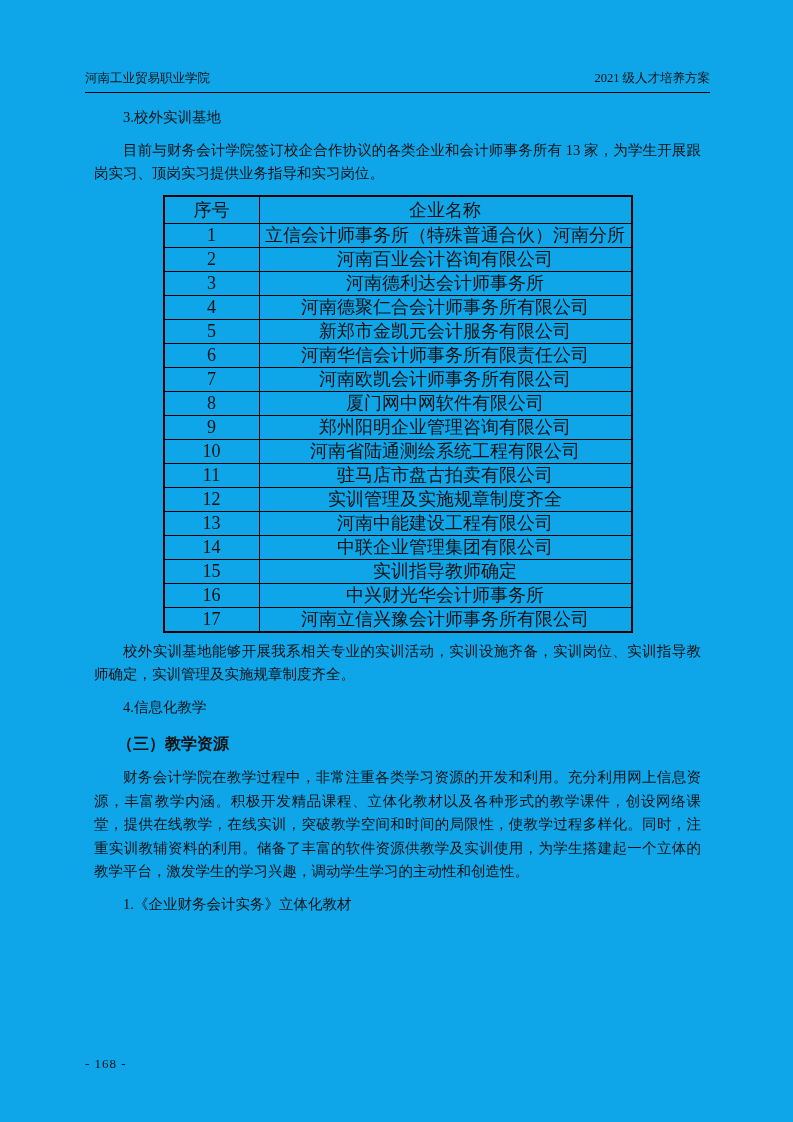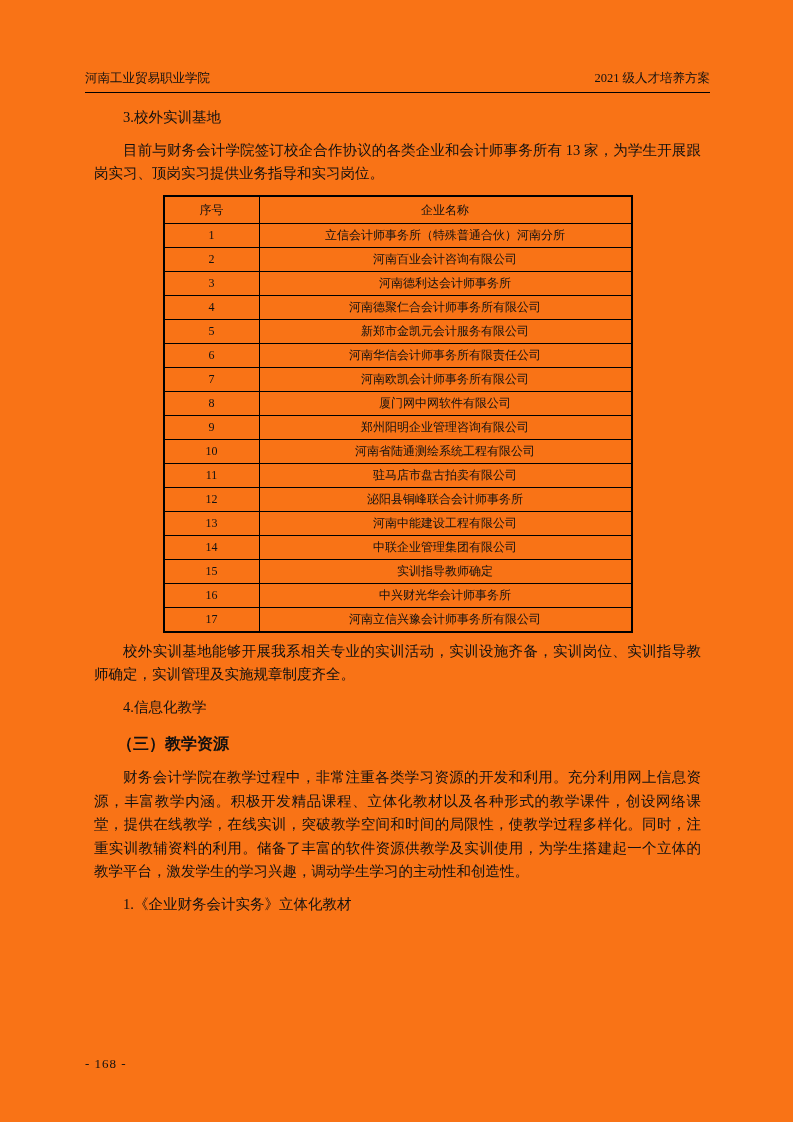--- a/index.html
+++ b/index.html
@@ -1,20 +1,20 @@
 <!DOCTYPE html>
 <html><head>
 <meta charset="utf-8">
 <style>
   html, body { margin: 0; padding: 0; background: #ffffff; }
   .page {
     position: relative;
     width: 793px;
     height: 1122px;
-    background: #f97316;
+    background: #0ea5e9;
     color: #111111;
     font-family: "Liberation Serif", "DejaVu Serif", serif;
     overflow: hidden;
   }
   .header {
     position: absolute;
     top: 70px;
     left: 85px;
     width: 625px;
     display: flex;
@@ -45,21 +45,21 @@
   table.bases-table {
     width: 470px;
     margin: 3px auto 0 auto;
     border-collapse: collapse;
     border: 2px solid #000000;
     table-layout: fixed;
   }
   table.bases-table th, table.bases-table td {
     border: 1px solid #000000;
     font-weight: normal;
-    font-size: 12px;
+    font-size: 18px;
     text-align: center;
     vertical-align: middle;
     padding: 0 2px;
     height: 23px;
     line-height: 16px;
     overflow: hidden;
     white-space: nowrap;
   }
   table.bases-table th { height: 26px; }
   table.bases-table .col-num { width: 90px; }
@@ -142,21 +142,21 @@
           <tr>
             <td class="col-num">10</td>
             <td>河南省陆通测绘系统工程有限公司</td>
           </tr>
           <tr>
             <td class="col-num">11</td>
             <td>驻马店市盘古拍卖有限公司</td>
           </tr>
           <tr>
             <td class="col-num">12</td>
-            <td>泌阳县铜峰联合会计师事务所</td>
+            <td>实训管理及实施规章制度齐全</td>
           </tr>
           <tr>
             <td class="col-num">13</td>
             <td>河南中能建设工程有限公司</td>
           </tr>
           <tr>
             <td class="col-num">14</td>
             <td>中联企业管理集团有限公司</td>
           </tr>
           <tr>

